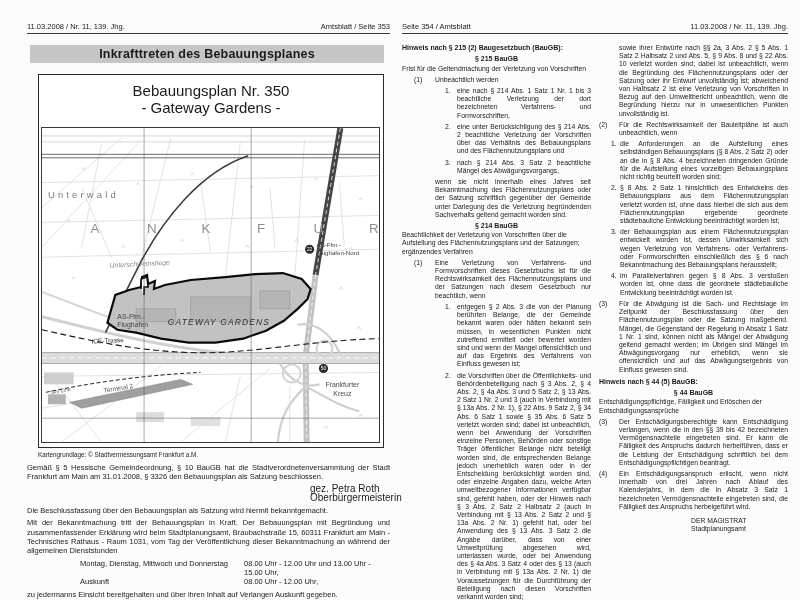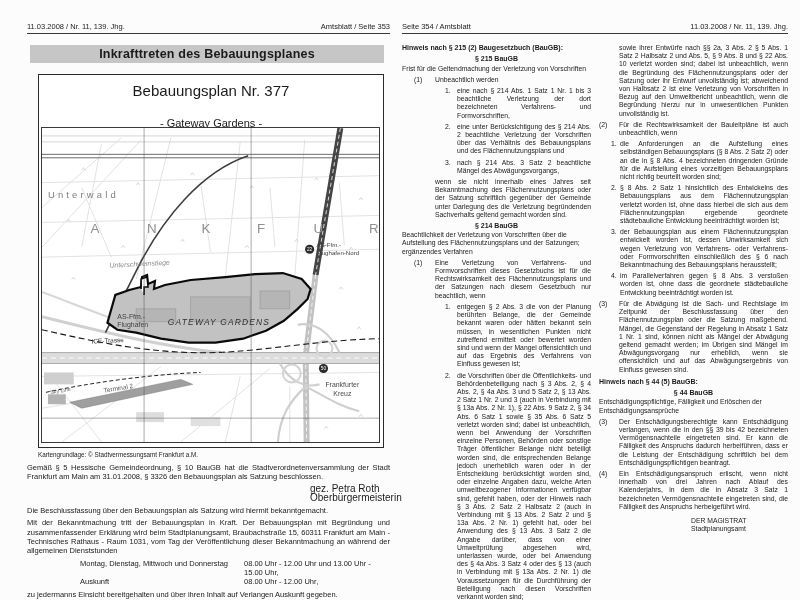--- a/index.html
+++ b/index.html
@@ -8,21 +8,21 @@
   .pg{position:absolute;top:0;height:581px;box-sizing:border-box}
   .pg-left{left:0;width:400px;padding:0 10px 0 27px}
   .pg-right{left:400px;width:400px;padding:0 12px 0 2px}
   .hdr{display:flex;justify-content:space-between;align-items:flex-end;
        border-bottom:1px solid #3a3a3a;font-size:7.5px;padding-bottom:2px;margin-top:22px;color:#222}
   .banner{margin:11px 0 0 3px;width:354px;background:#c6c6c6;text-align:center;font-weight:bold;
           font-size:12.5px;padding:2px 0;letter-spacing:.2px;box-sizing:border-box}
   .mapbox{margin:11px 0 0 11px;width:346px;height:374px;border:1.5px solid #2a2a2a;
           position:relative;background:#fff;box-sizing:border-box}
   .map-title{text-align:center;font-size:15px;margin-top:7px}
-  .map-sub{text-align:center;font-size:11px;margin-top:18px}
+  .map-sub{text-align:center;font-size:15px;margin-top:0}
   svg.map{position:absolute;left:2px;top:52px;width:337px;height:314px;border:1px solid #3a3a3a;background:#fff}
   .caption{font-size:6.3px;margin:3px 0 0 11px;color:#222}
   p.body{font-size:7.5px;line-height:9.3px;text-align:justify;margin:5px 0 0 0;width:363px}
   .sig{margin:2px 0 0 283px;font-size:10px;line-height:9.3px}
   .hours{margin:3px 0 0 53px;font-size:7.5px;line-height:9.3px}
   .hrow{display:grid;grid-template-columns:164px auto}
   
   .cols{display:flex;gap:8px;margin-top:10px}
   .col{width:192px;font-size:6.8px;line-height:8.2px;text-align:justify;box-sizing:border-box}
   .col .h1{font-weight:bold;font-size:7px;text-align:left;margin:0 0 2px 0;line-height:8.4px}
@@ -49,21 +49,21 @@
 
 <div class="pg pg-left">
   <div class="hdr">
     <span>11.03.2008 / Nr. 11, 139. Jhg.</span>
     <span>Amtsblatt / Seite 353</span>
   </div>
 
   <div class="banner">Inkrafttreten des Bebauungsplanes</div>
 
   <figure class="mapbox" style="margin-block:0;margin-inline:0;margin-top:11px;margin-left:11px">
-    <div class="map-title">Bebauungsplan Nr. 377</div>
+    <div class="map-title">Bebauungsplan Nr. 350</div>
     <div class="map-sub">- Gateway Gardens -</div>
 
     <svg class="map" viewBox="0 0 340 316" preserveAspectRatio="none">
       <defs>
         <path id="tm" d="M0,2.6 L1.8,0 L3.6,2.6" fill="none" stroke="#c9c9c9" stroke-width="0.7"></path>
       </defs>
 
       <g stroke="#e2e2e2" stroke-width="1" fill="none">
         <path d="M60,16 L40,120"></path>
           <path d="M130,10 L95,152"></path>

